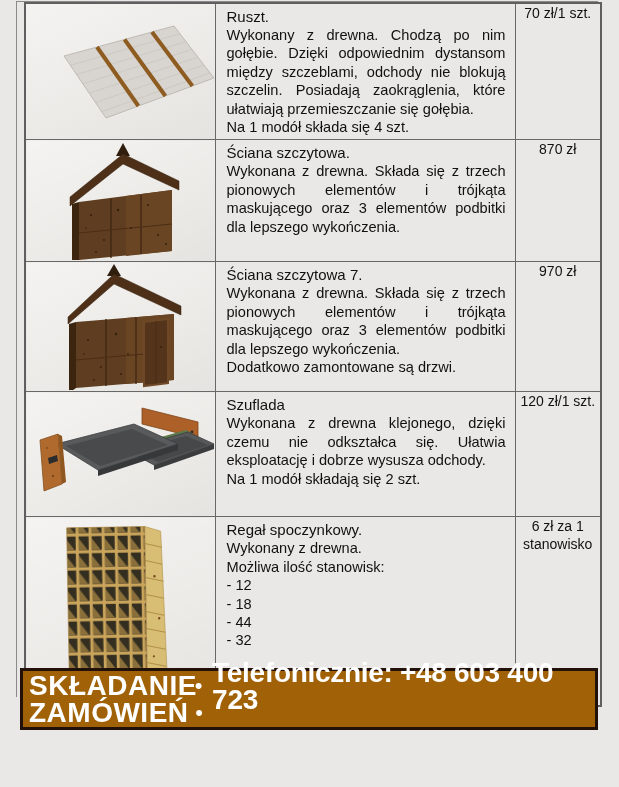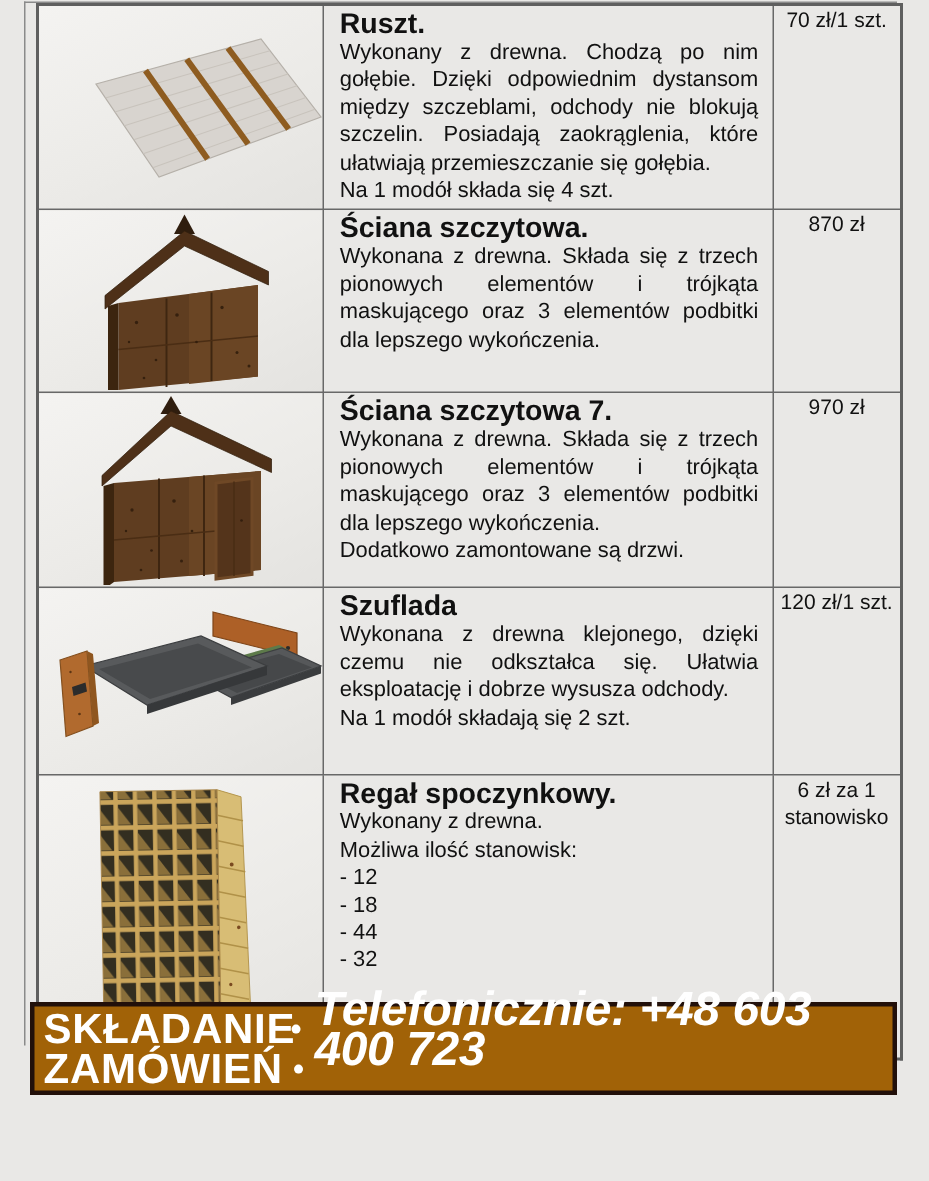--- a/index.html
+++ b/index.html
@@ -14,30 +14,30 @@
                     border:2px solid #5f5f5f; }
   table.pricelist td { border:1px solid #686868; vertical-align:top; }
 
   td.img-cell { width:190px; background:linear-gradient(155deg,#f4f3f1 0%,#ecebe8 55%,#e4e3e0 100%); vertical-align:middle; text-align:center; }
   td.desc-cell { width:300px; padding:3px 9px 3px 11px; font-size:14.6px; line-height:18.4px; }
   td.price-cell { width:86px; vertical-align:middle; text-align:center; font-size:14px; line-height:18px; padding:0 2px; }
 
   tr.r1 { height:126px; } tr.r2 { height:122px;margin-top:25px; } tr.r3 { height:130px; }
   tr.r4 { height:125px; } tr.r5 { height:189px; }
 
-  .prod-title { font-weight:bold; font-size:19px; line-height:19px; }
+  .prod-title { font-weight:normal; font-size:15px; line-height:19px; }
   .prod-desc { white-space:pre-line; text-align:justify; }
 
   .footer-bar { position:absolute; left:20px; top:668px; width:578px; height:62px;
                 background:#a16207; border:3px solid #22100a; color:#fff;
                 display:flex; flex-direction:column; justify-content:center; padding:1px 6px; }
   .f-row { display:flex; align-items:center; height:27px; }
   .f-head { width:160px; font-size:28px; font-weight:bold; line-height:27px; letter-spacing:0.5px; }
   .f-bullet { width:20px; font-size:22px; text-align:center; line-height:27px; }
-  .f-contact { font-size:32px; font-weight:bold; line-height:27px; letter-spacing:-0.3px; padding-left:4px;font-style:italic; }
+  .f-contact { font-size:28px; font-weight:bold; line-height:27px; letter-spacing:-0.3px; padding-left:4px; }
 
   svg { display:block; margin:0 auto; }
 </style>
 </head>
 <body>
 
 <div class="sheet">
   <div class="page-frame"></div>
 
   <table class="pricelist">

